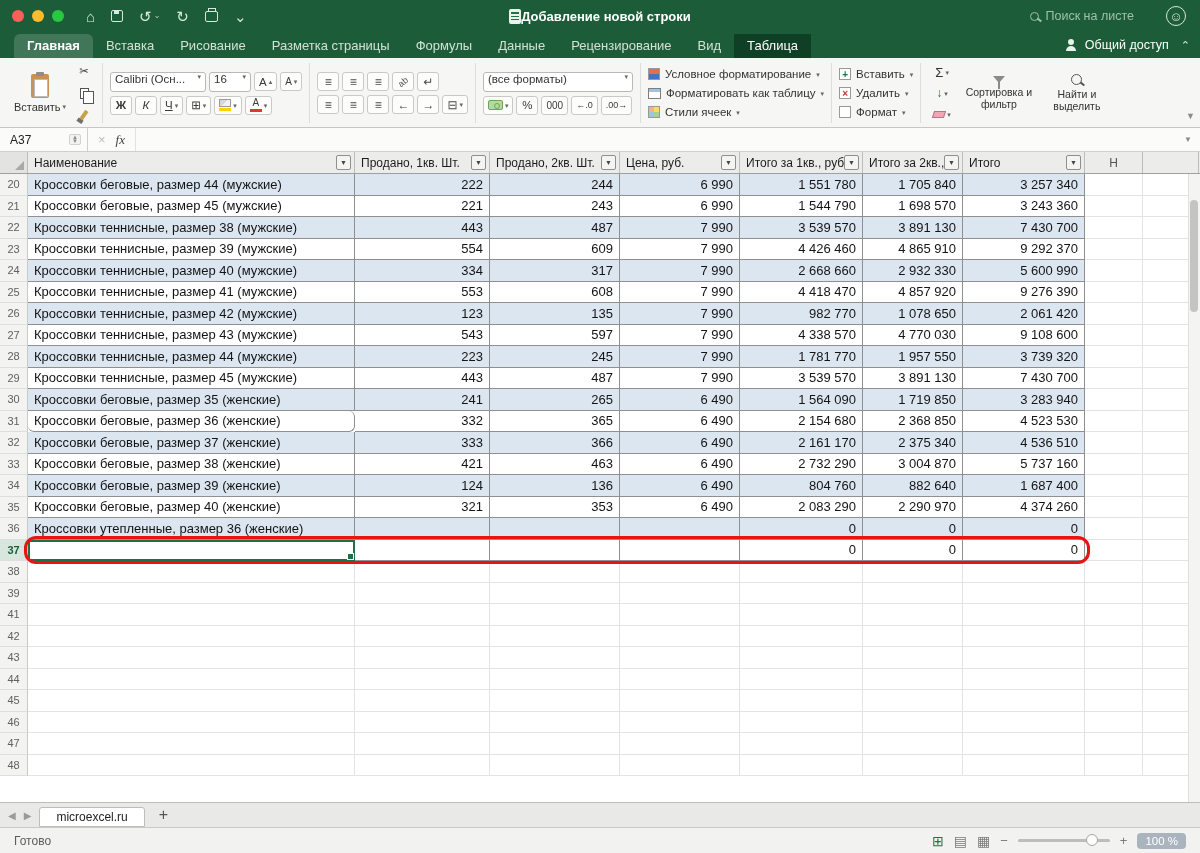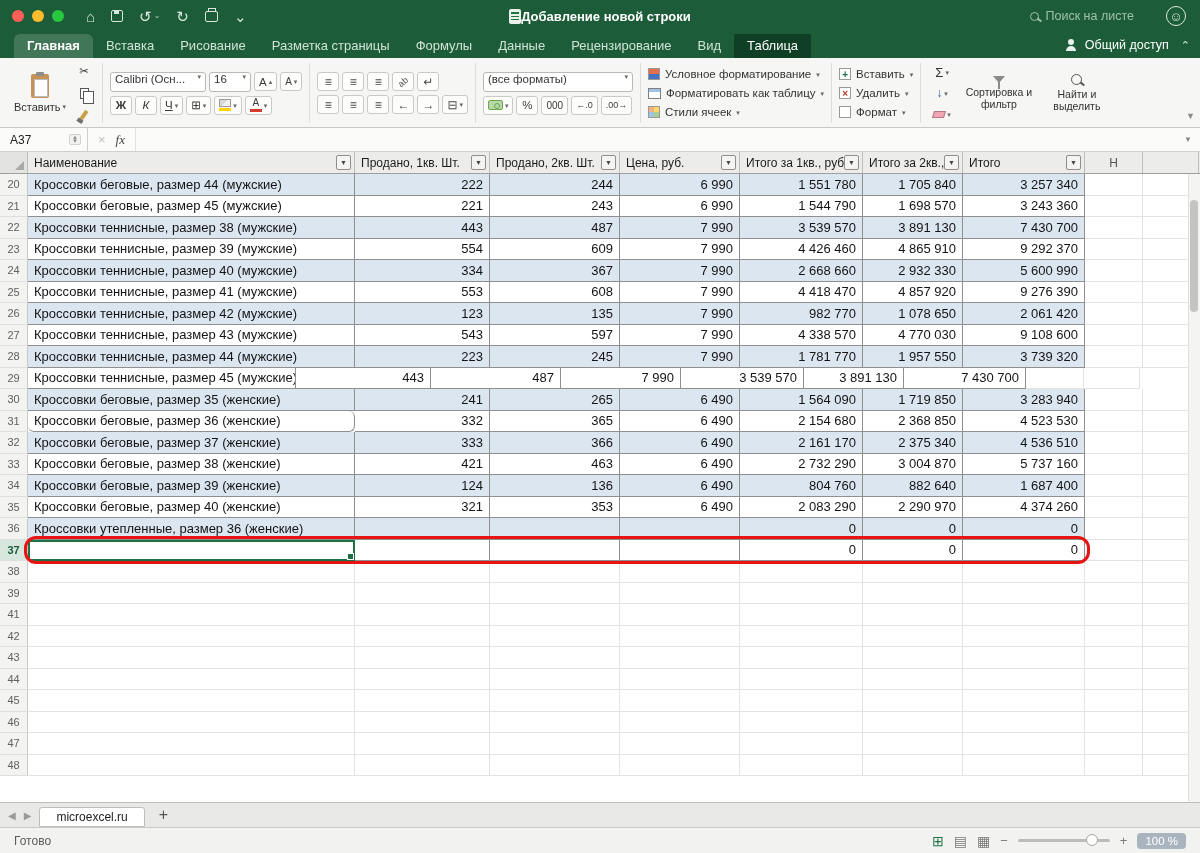--- a/index.html
+++ b/index.html
@@ -479,21 +479,21 @@
           <div class="cell num" style="width: 123px;">4 426 460</div>
           <div class="cell num" style="width: 100px;">4 865 910</div>
           <div class="cell num" style="width: 122px;">9 292 370</div>
           <div class="cell out" style="width: 58px;"></div>
           <div class="cell out" style="width: 56px;"></div>
         </div>
         <div class="grow banded">
           <div class="gut">24</div>
           <div class="cell name" style="width: 327px;">Кроссовки теннисные, размер 40 (мужские)</div>
           <div class="cell num" style="width: 135px;">334</div>
-          <div class="cell num" style="width: 130px;">367</div>
+          <div class="cell num" style="width: 130px;">317</div>
           <div class="cell num" style="width: 120px;">7 990</div>
           <div class="cell num" style="width: 123px;">2 668 660</div>
           <div class="cell num" style="width: 100px;">2 932 330</div>
           <div class="cell num" style="width: 122px;">5 600 990</div>
           <div class="cell out" style="width: 58px;"></div>
           <div class="cell out" style="width: 56px;"></div>
         </div>
         <div class="grow">
           <div class="gut">25</div>
           <div class="cell name" style="width: 327px;">Кроссовки теннисные, размер 41 (мужские)</div>
@@ -537,21 +537,21 @@
           <div class="cell num" style="width: 130px;">245</div>
           <div class="cell num" style="width: 120px;">7 990</div>
           <div class="cell num" style="width: 123px;">1 781 770</div>
           <div class="cell num" style="width: 100px;">1 957 550</div>
           <div class="cell num" style="width: 122px;">3 739 320</div>
           <div class="cell out" style="width: 58px;"></div>
           <div class="cell out" style="width: 56px;"></div>
         </div>
         <div class="grow">
           <div class="gut">29</div>
-          <div class="cell name" style="width: 268px;">Кроссовки теннисные, размер 45 (мужские)</div>
+          <div class="cell name" style="width: 327px;">Кроссовки теннисные, размер 45 (мужские)</div>
           <div class="cell num" style="width: 135px;">443</div>
           <div class="cell num" style="width: 130px;">487</div>
           <div class="cell num" style="width: 120px;">7 990</div>
           <div class="cell num" style="width: 123px;">3 539 570</div>
           <div class="cell num" style="width: 100px;">3 891 130</div>
           <div class="cell num" style="width: 122px;">7 430 700</div>
           <div class="cell out" style="width: 58px;"></div>
           <div class="cell out" style="width: 56px;"></div>
         </div>
         <div class="grow banded">

